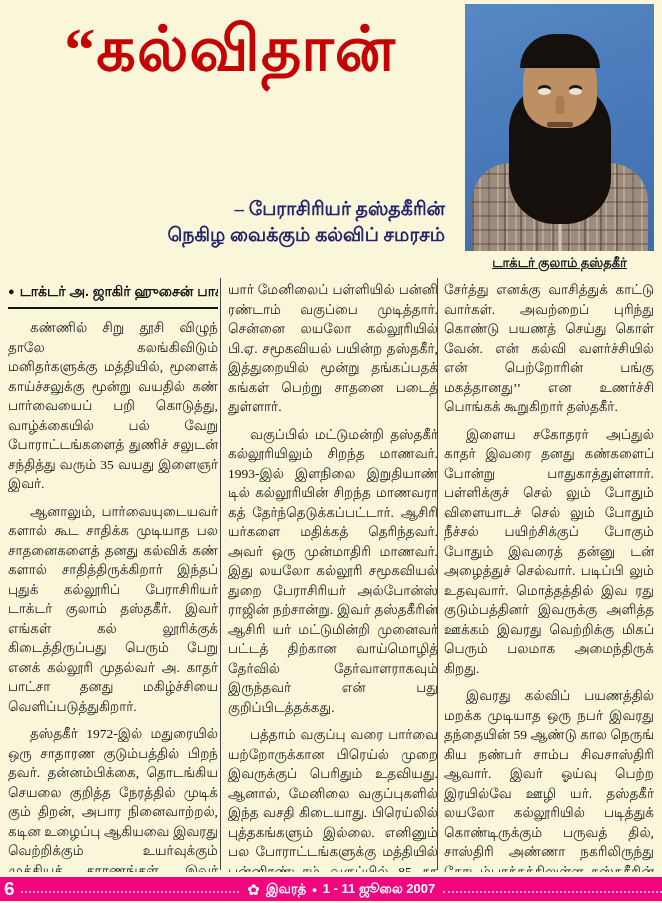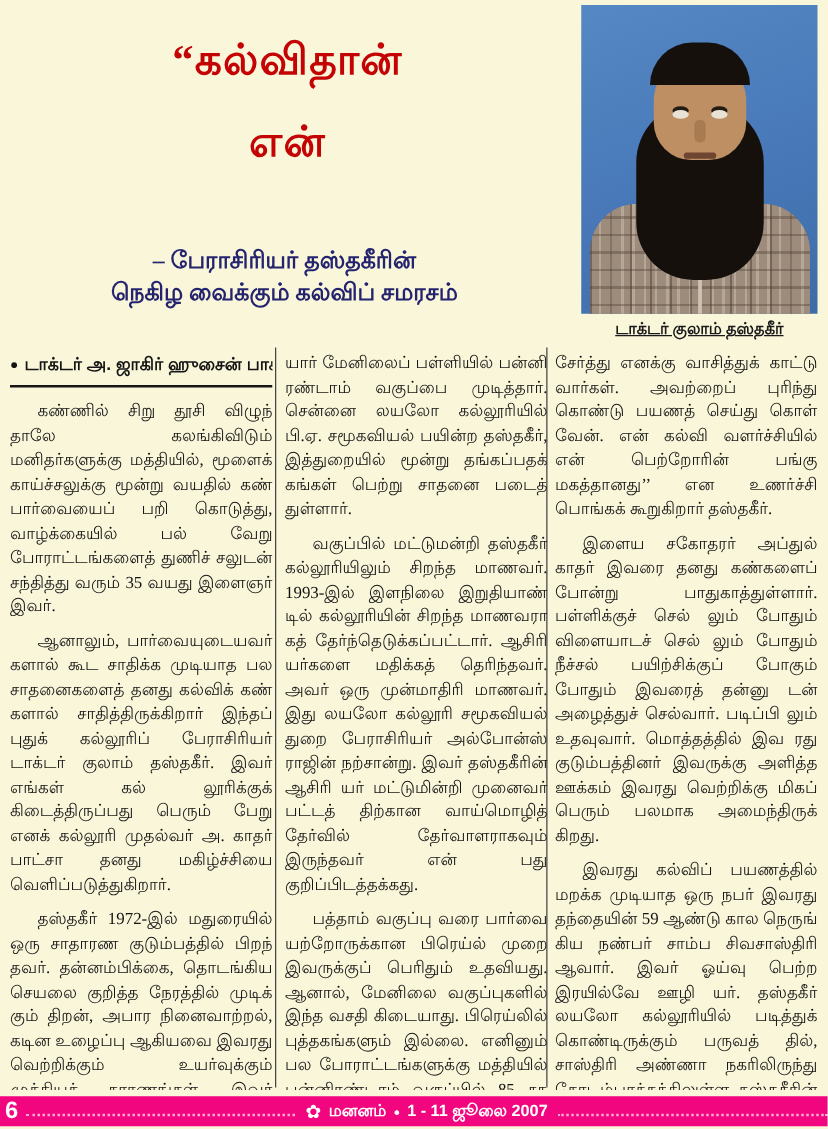--- a/index.html
+++ b/index.html
@@ -22,27 +22,27 @@
     overflow:hidden;
   }
   .page{position:absolute;inset:0;}
 
   
   .headline{
     position:absolute;left:10px;top:16px;width:440px;
     text-align:center;
     color:var(--headline-red);
     font-weight:700;
-    font-size:34px;
+    font-size:62px;
     line-height:66px;
     letter-spacing:1px;
   }
   .subtitle{
     position:absolute;left:10px;top:196px;width:435px;
-    text-align:center;
+    text-align:right;
     color:var(--subtitle-navy);
     font-weight:700;
     font-size:19px;
     line-height:26px;
   }
 
   
   .photo{
     position:absolute;left:465px;top:4px;width:189px;height:247px;
     background:linear-gradient(160deg,#5588c4 0%,var(--photo-bg-blue) 55%,#3d6da8 100%);
@@ -142,21 +142,20 @@
   }
   .footer-center .flower{font-size:15px;line-height:1;}
 </style>
 </head>
 <body>
 
 <div class="page">
 
   <div class="headline">
     <div>“கல்விதான்</div>
-    <div>என்</div>
   </div>
 
   <div class="subtitle">
     <div>– பேராசிரியர் தஸ்தகீரின்</div>
     <div>நெகிழ வைக்கும் கல்விப் சமரசம்</div>
   </div>
 
   <div class="photo">
     <div class="shirt"></div>
     <div class="placket"></div>
@@ -195,20 +194,20 @@
     <p class="cont">சேர்த்து எனக்கு வாசித்துக் காட்டு வார்கள். அவற்றைப் புரிந்து கொண்டு பயணத் செய்து கொள் வேன். என் கல்வி வளர்ச்சியில் என் பெற்றோரின் பங்கு மகத்தானது’’ என உணர்ச்சி பொங்கக் கூறுகிறார் தஸ்தகீர்.</p>
     <p>இளைய சகோதரர் அப்துல் காதர் இவரை தனது கண்களைப் போன்று பாதுகாத்துள்ளார். பள்ளிக்குச் செல் லும் போதும் விளையாடச் செல் லும் போதும் நீச்சல் பயிற்சிக்குப் போகும் போதும் இவரைத் தன்னு டன் அழைத்துச் செல்வார். படிப்பி லும் உதவுவார். மொத்தத்தில் இவ ரது குடும்பத்தினர் இவருக்கு அளித்த ஊக்கம் இவரது வெற்றிக்கு மிகப் பெரும் பலமாக அமைந்திருக் கிறது.</p>
     <p>இவரது கல்விப் பயணத்தில் மறக்க முடியாத ஒரு நபர் இவரது தந்தையின் 59 ஆண்டு கால நெருங் கிய நண்பர் சாம்ப சிவசாஸ்திரி ஆவார். இவர் ஓய்வு பெற்ற இரயில்வே ஊழி யர். தஸ்தகீர் லயலோ கல்லூரியில் படித்துக் கொண்டிருக்கும் பருவத் தில், சாஸ்திரி அண்ணா நகரிலிருந்து கோடம்பாக்கத்திலுள்ள தஸ்தகீரின் வீட்டுக்குத் தினமும் சென்று பாடங் களைப் படித்துக் காட்டுவார். அப் போது அவருக்கு வயது 65. ‘‘நிறைய பாடங்கள் படிக்க வேண்டிய சூழ் நிலை ஏற்படும் போது அவர் எங்கள் வீட்டிலேயே தங்கி விடுவார். இரவு 11 மணிக்கு வாசிக்க ஆரம்பித்தால் காலை 4.30 மணி வரை நீடிக்கும்.</p>
   </div>
 
   <div class="footer-bar">
     <span class="page-num">6</span>
     <span class="leader"></span>
     <span class="footer-center">
       <span class="flower">✿</span>
-      <span>மனனம்</span>
+      <span>இவரத்</span>
       <span>•</span>
       <span>1 - 11 ஜூலை 2007</span>
     </span>
     <span class="leader"></span>
   </div>
 
 </div>
 
 </body></html>

